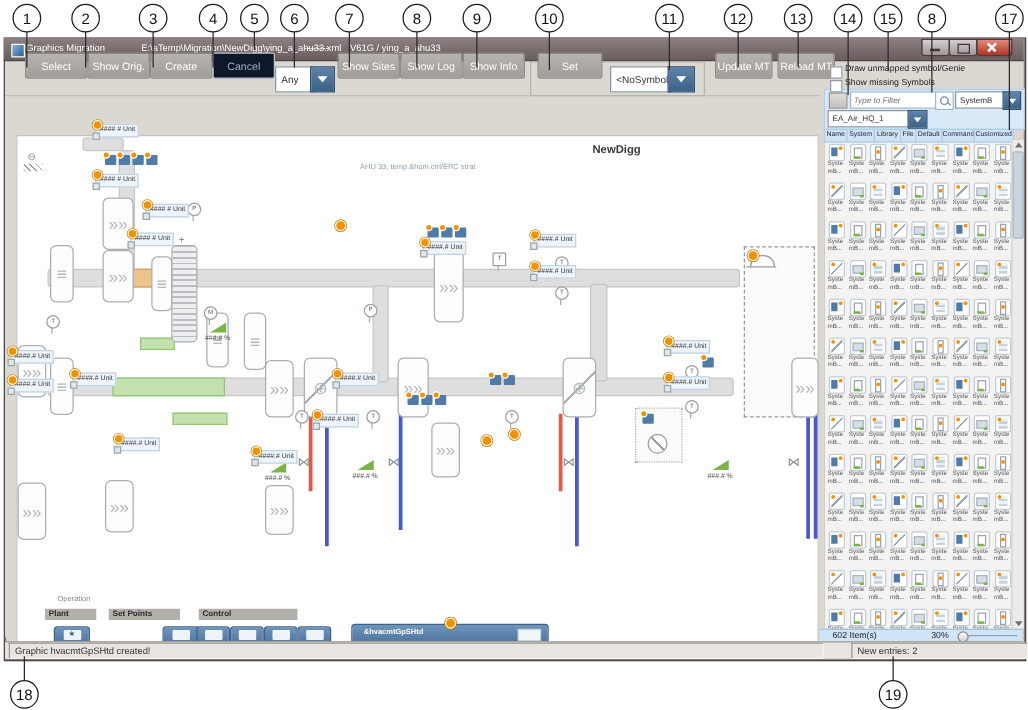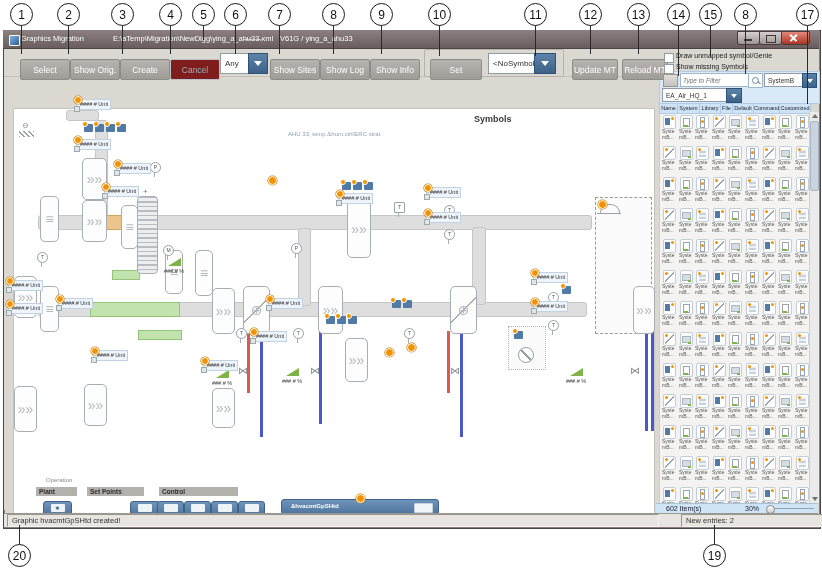--- a/index.html
+++ b/index.html
@@ -14,24 +14,24 @@
   #appicon{position:absolute;left:9px;top:35px;width:9px;height:9px;z-index:4;
        background:linear-gradient(135deg,#7fb2e0,#2d5f96);border:1px solid #fff;border-radius:1px}
   .wbtn{position:absolute;top:31px;height:12px;border:1px solid #463e3e;border-radius:0 0 3px 3px;
        background:linear-gradient(#d6cfcf,#9f9595);z-index:5}
   #btn-close{background:linear-gradient(#e2897a,#ad3526)}
   .wglyph{position:absolute;background:#3c3636}
   .xbar{position:absolute;width:9px;height:1.5px;background:#fff;left:7px;top:5px}
   
   #toolbar{position:absolute;left:4px;top:48px;width:814px;height:28px;background:#dbd8d2;
        border-bottom:1px solid #c2bfb9;z-index:2}
-  .tbtn{position:absolute;top:59px;height:19px;z-index:4;border:1px solid #8f8c87;border-radius:2px;
+  .tbtn{position:absolute;top:42px;height:19px;z-index:4;border:1px solid #8f8c87;border-radius:2px;
        background:linear-gradient(#b7b4af,#a09d98);color:#fffefb;font-size:8.5px;
        display:flex;align-items:center;justify-content:center;white-space:nowrap}
-  .tbtn.disabled{background:#7f1d1d;color:#9db0b9;border-color:#b7c3c9}
+  .tbtn.disabled{background:#0f172a;color:#9db0b9;border-color:#b7c3c9}
   .combo{position:absolute;top:53px;height:19px;background:#fff;border:1px solid #8f9aa4;z-index:4;
        font-size:8px;color:#333;display:flex;align-items:center;padding-left:4px;white-space:nowrap}
   .carrow{position:absolute;top:53px;height:19px;z-index:5;background:linear-gradient(#5d83a8,#3c6288);
        border:1px solid #2e5177;display:flex;align-items:center;justify-content:center}
   .carrow i{display:block;width:0;height:0;border-left:4px solid transparent;
        border-right:4px solid transparent;border-top:5px solid #fff}
   #setgroup{position:absolute;left:424px;top:49px;width:138px;height:26px;border:1px solid #b6b3ad;
        border-radius:2px;z-index:3}
   
   #canvas{position:absolute;left:4px;top:76px;width:649px;height:434px;background:#dbd8d2;z-index:1}
@@ -202,21 +202,21 @@
   </div>
 <div class="combo" style="left:488px;width:44px">
   <span>&lt;NoSymbol&gt;</span>
 </div>
 <div class="carrow" style="left:534px;width:20px">
     <i></i>
   </div>
 
 <div id="canvas"></div>
 <div id="page"></div>
-<div id="brand" style="left:474px;top:114px">Symbols</div>
+<div id="brand" style="left:474px;top:114px">NewDigg</div>
 <div id="subtitle" style="left:288px;top:131px">AHU 33, temp.&amp;hum.ctrl/ERC strat</div>
 <div id="schematic">
     <div class="duct" style="left: 38px; top: 215px; width: 552px; height: 13px;"></div>
     <div class="duct" style="left: 38px; top: 302px; width: 547px; height: 13px;"></div>
     <div class="duct" style="left: 472px; top: 227px; width: 12px; height: 76px;"></div>
     <div class="duct" style="left: 298px; top: 228px; width: 11px; height: 76px;"></div>
     <div class="duct" style="left: 95px; top: 120px; width: 11px; height: 97px;"></div>
     <div class="duct" style="left: 66px; top: 110px; width: 31px; height: 9px;"></div>
     <div class="tan" style="left: 106px; top: 215px; width: 30px; height: 13px;"></div>
     <div class="green" style="left: 90px; top: 302px; width: 88px; height: 13px;"></div>
@@ -1013,16 +1013,16 @@
     <div class="cal" style="left: 627px; top: 3px;">13</div>
     <div class="cline" style="left: 678px; top: 25px; height: 51px;"></div>
     <div class="cal" style="left: 667px; top: 3px;">14</div>
     <div class="cline" style="left: 710px; top: 25px; height: 32px;"></div>
     <div class="cal" style="left: 699px; top: 3px;">15</div>
     <div class="cline" style="left: 745px; top: 25px; height: 49px;"></div>
     <div class="cal" style="left: 734px; top: 3px;">8</div>
     <div class="cline" style="left: 807px; top: 25px; height: 79px;"></div>
     <div class="cal" style="left: 796px; top: 3px;">17</div>
     <div class="cline" style="left: 19px; top: 525px; height: 20px;"></div>
-    <div class="cal" style="left: 8px; top: 544px;">20</div>
+    <div class="cal" style="left: 8px; top: 544px;">18</div>
     <div class="cline" style="left: 714px; top: 525px; height: 20px;"></div>
     <div class="cal" style="left: 703px; top: 544px;">19</div>
   </div>
 
 </body></html>

